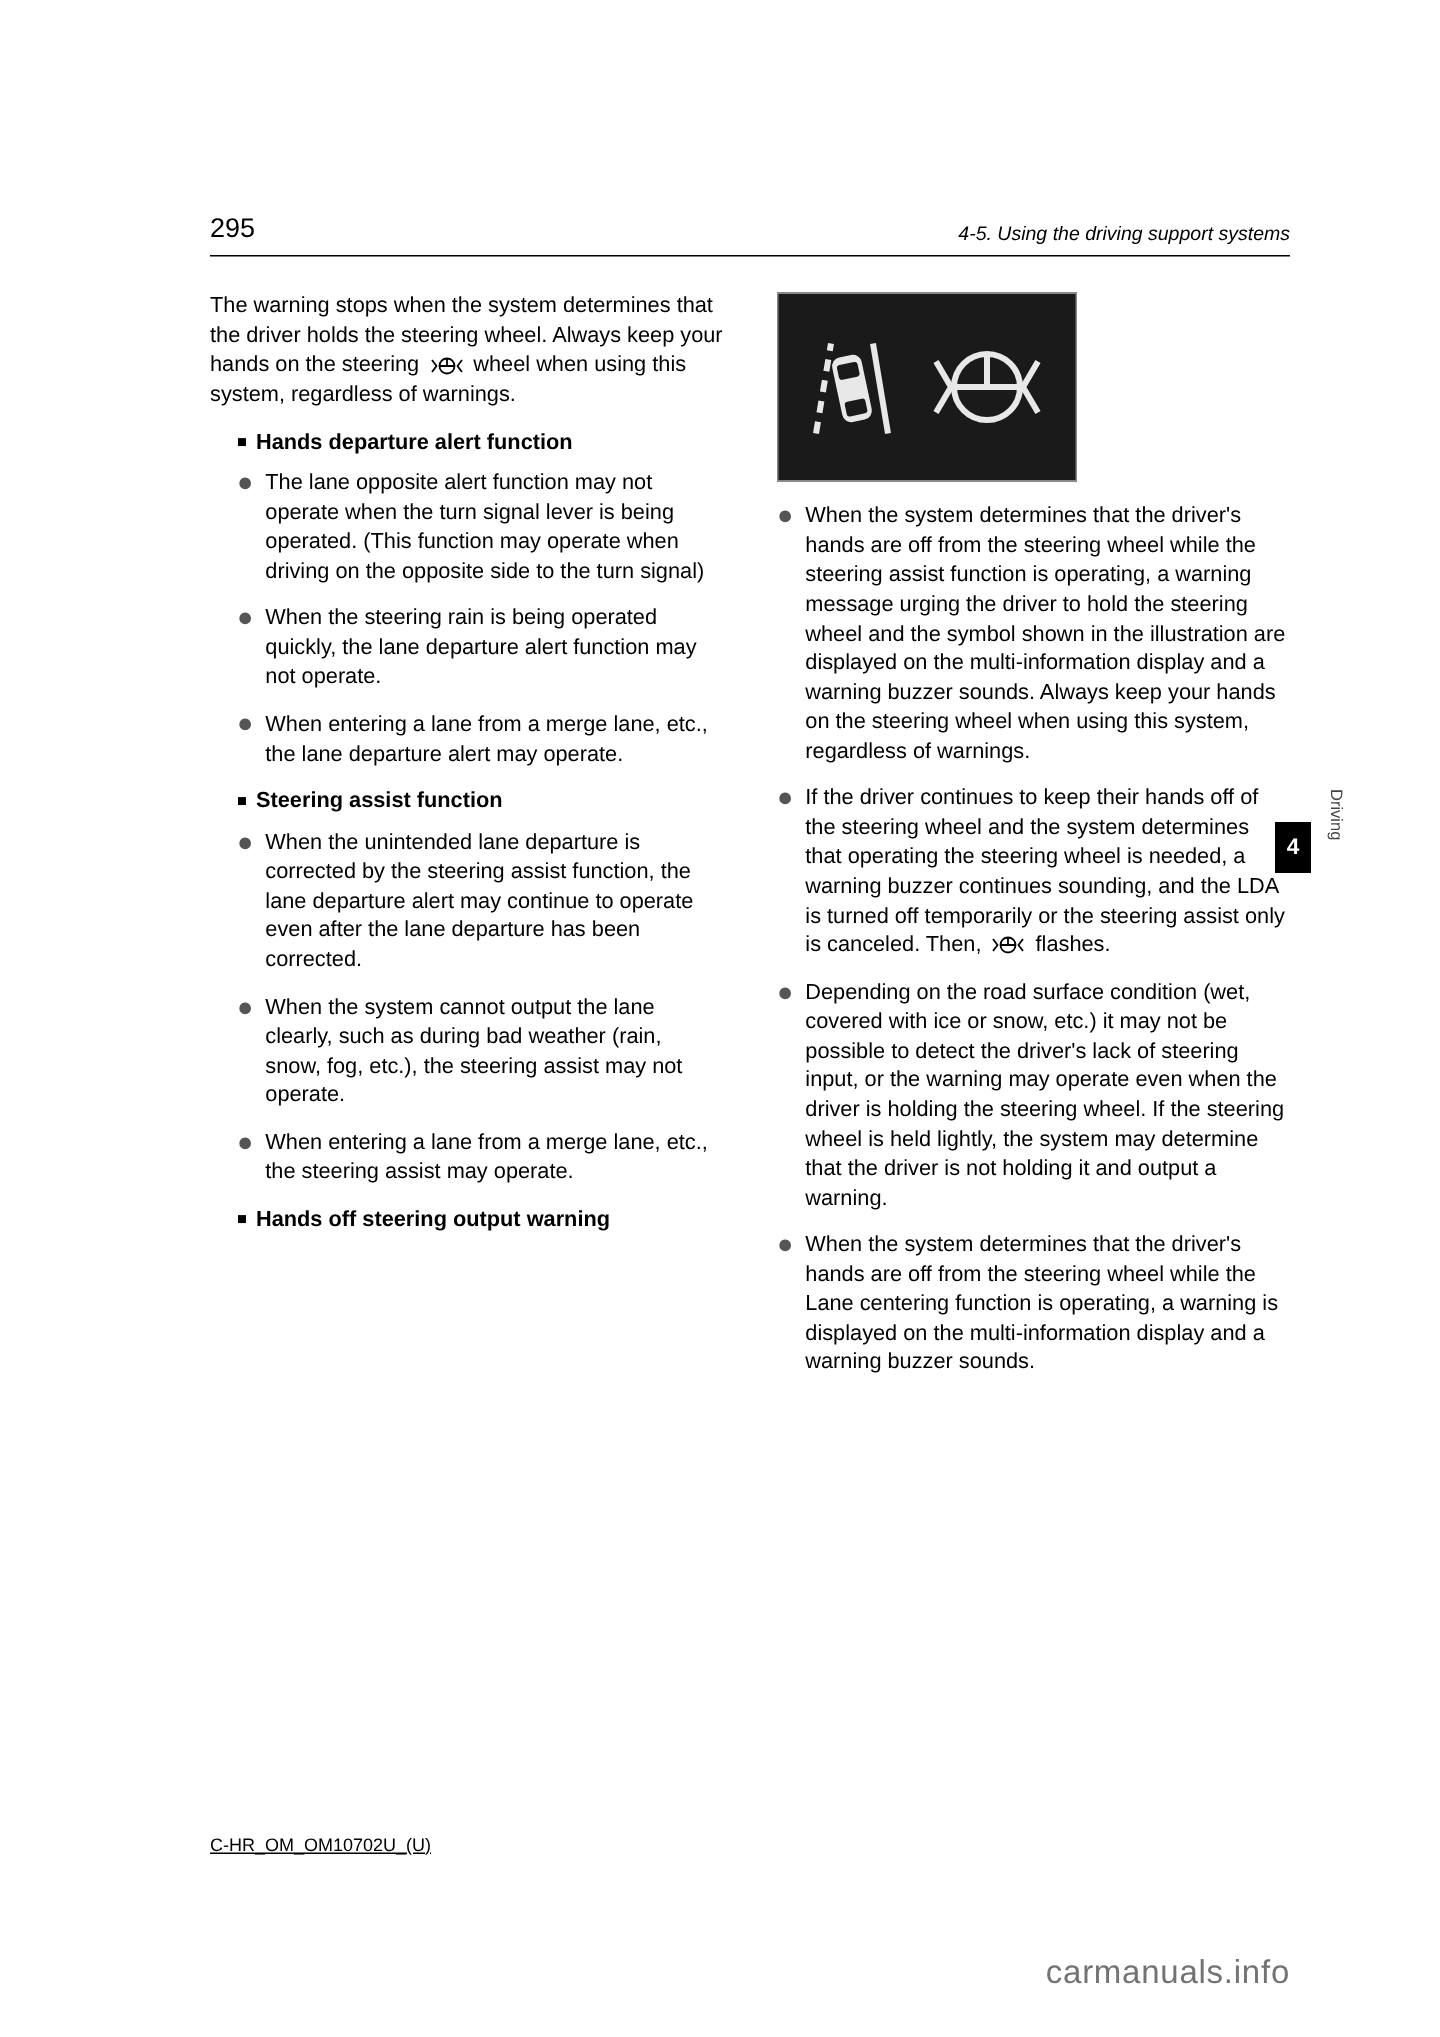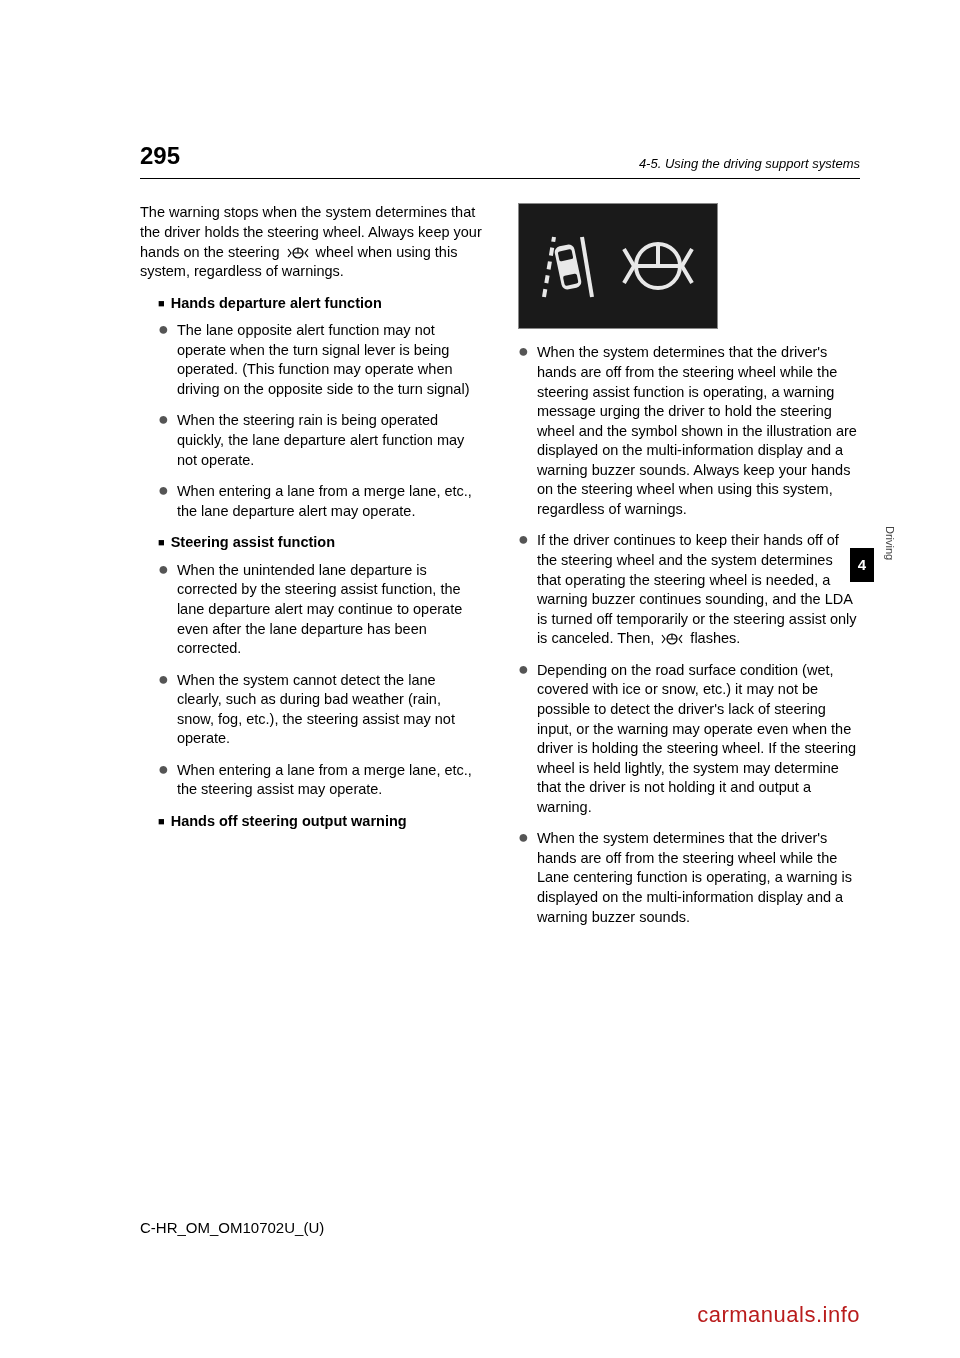--- a/index.html
+++ b/index.html
@@ -1,33 +1,33 @@
 <!DOCTYPE html>
 <html><head>
 <meta charset="utf-8">
 <style>
 * { margin: 0; padding: 0; box-sizing: border-box; }
 body { width: 960px; height: 1358px; background: #fff; font-family: Arial, Helvetica, sans-serif; color: #000; position: relative; font-size: 14.5px; line-height: 1.35; }
 .page { padding: 140px 100px 60px 140px; }
 .header { display: flex; align-items: flex-end; justify-content: space-between; border-bottom: 1px solid #000; padding-bottom: 6px; margin-bottom: 24px; }
-.header-left { font-size: 24px; font-weight: bold; }
+.header-left { font-size: 18px; font-weight: normal; }
 .header-right { font-size: 13px; font-style: italic; }
 .cols { column-count: 2; column-gap: 36px; }
 .para { margin-bottom: 12px; }
 .indent1 { margin-left: 18px; }
 .nowrap-block { break-inside: avoid; }
 .section-head { font-weight: bold; display: flex; gap: 6px; margin-bottom: 8px; margin-top: 4px; }
 .square { font-size: 11px; position: relative; top: 2px; }
 .bullet-row { display: flex; gap: 8px; margin-bottom: 12px; }
 .bullet-dot { font-size: 18px; line-height: 1; position: relative; top: -1px; color: #555; }
 .icon-inline { display: inline-block; vertical-align: middle; margin: 0 2px; }
 .image-box { width: 200px; height: 126px; border: 1px solid #888; margin: 4px 0 14px 0; background: #1a1a1a; display: flex; align-items: center; justify-content: center; gap: 20px; break-inside: avoid; }
 .sidetab { position: absolute; right: 86px; top: 548px; width: 24px; height: 34px; background: #000; color: #fff; display: flex; align-items: center; justify-content: center; font-weight: bold; font-size: 15px; }
 .sidetab-label { position: absolute; right: 63px; top: 596px; width: 70px; transform: rotate(90deg); transform-origin: right top; font-size: 11px; color: #444; text-align: left; }
-.watermark { position: absolute; bottom: 28px; right: 100px; font-size: 22px; color: #b91c1c; font-family: Arial, sans-serif; letter-spacing: 0.5px; }
+.watermark { position: absolute; bottom: 28px; right: 100px; font-size: 22px; color: #737373; font-family: Arial, sans-serif; letter-spacing: 0.5px; }
 svg { display: block; }
 </style>
 </head>
 <body>
 
 <div class="page">
 
   <div class="header">
     <span class="header-left">295</span>
     <span class="header-right">4-5. Using the driving support systems</span>
@@ -68,21 +68,21 @@
       <div class="section-head indent1">
         <span class="square">■</span>
         <span>Steering assist function</span>
       </div>
       <div class="bullet-row indent1">
         <span class="bullet-dot">●</span>
         <span>When the unintended lane departure is corrected by the steering assist function, the lane departure alert may continue to operate even after the lane departure has been corrected.</span>
       </div>
       <div class="bullet-row indent1">
         <span class="bullet-dot">●</span>
-        <span>When the system cannot detect the lane clearly, such as during bad weather (rain, snow, fog, etc.), the steering assist may not operate.</span>
+        <span>When the system cannot output the lane clearly, such as during bad weather (rain, snow, fog, etc.), the steering assist may not operate.</span>
       </div>
       <div class="bullet-row indent1">
         <span class="bullet-dot">●</span>
         <span>When entering a lane from a merge lane, etc., the steering assist may operate.</span>
       </div>
     </div>
 
     <div class="section-head indent1 nowrap-block">
       <span class="square">■</span>
       <span>Hands off steering output warning</span>
@@ -137,17 +137,17 @@
       <span>When the system determines that the driver's hands are off from the steering wheel while the Lane centering function is operating, a warning is displayed on the multi-information display and a warning buzzer sounds.</span>
     </div>
 
   </div>
 
   <div class="sidetab">
     <span>4</span>
   </div>
   <div class="sidetab-label">Driving</div>
 
-  <div style="position:absolute; bottom:120px; left:140px; font-size:15px; color:#000;">C-HR_OM_OM10702U_(U)</div>
+  <div style="position:absolute; bottom:120px; left:140px; font-size:12px; color:#000;text-decoration:underline;">C-HR_OM_OM10702U_(U)</div>
 
   <div class="watermark">carmanuals.info</div>
 
 </div>
 
 </body></html>

